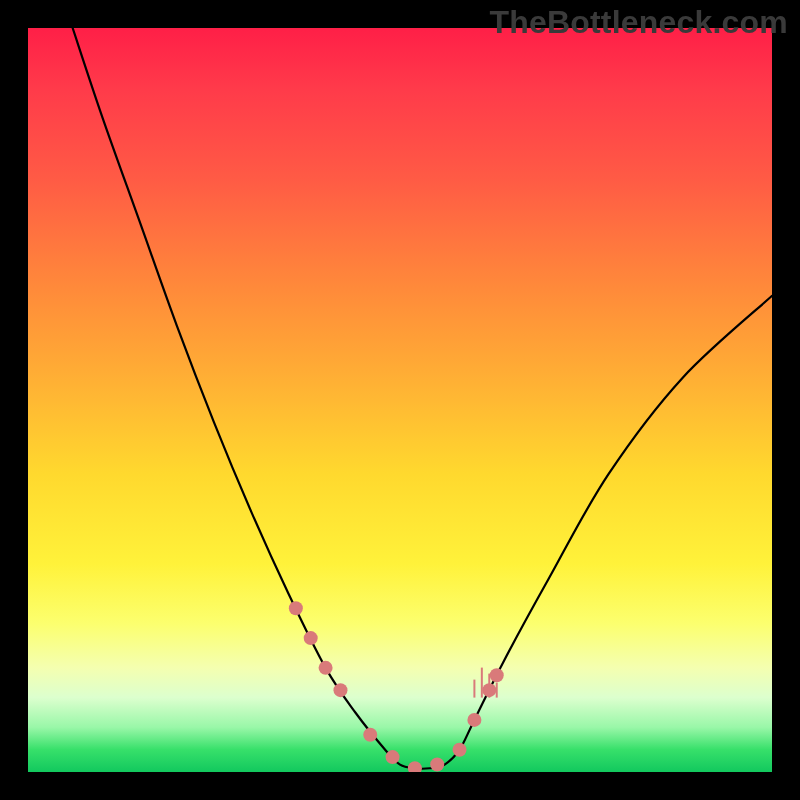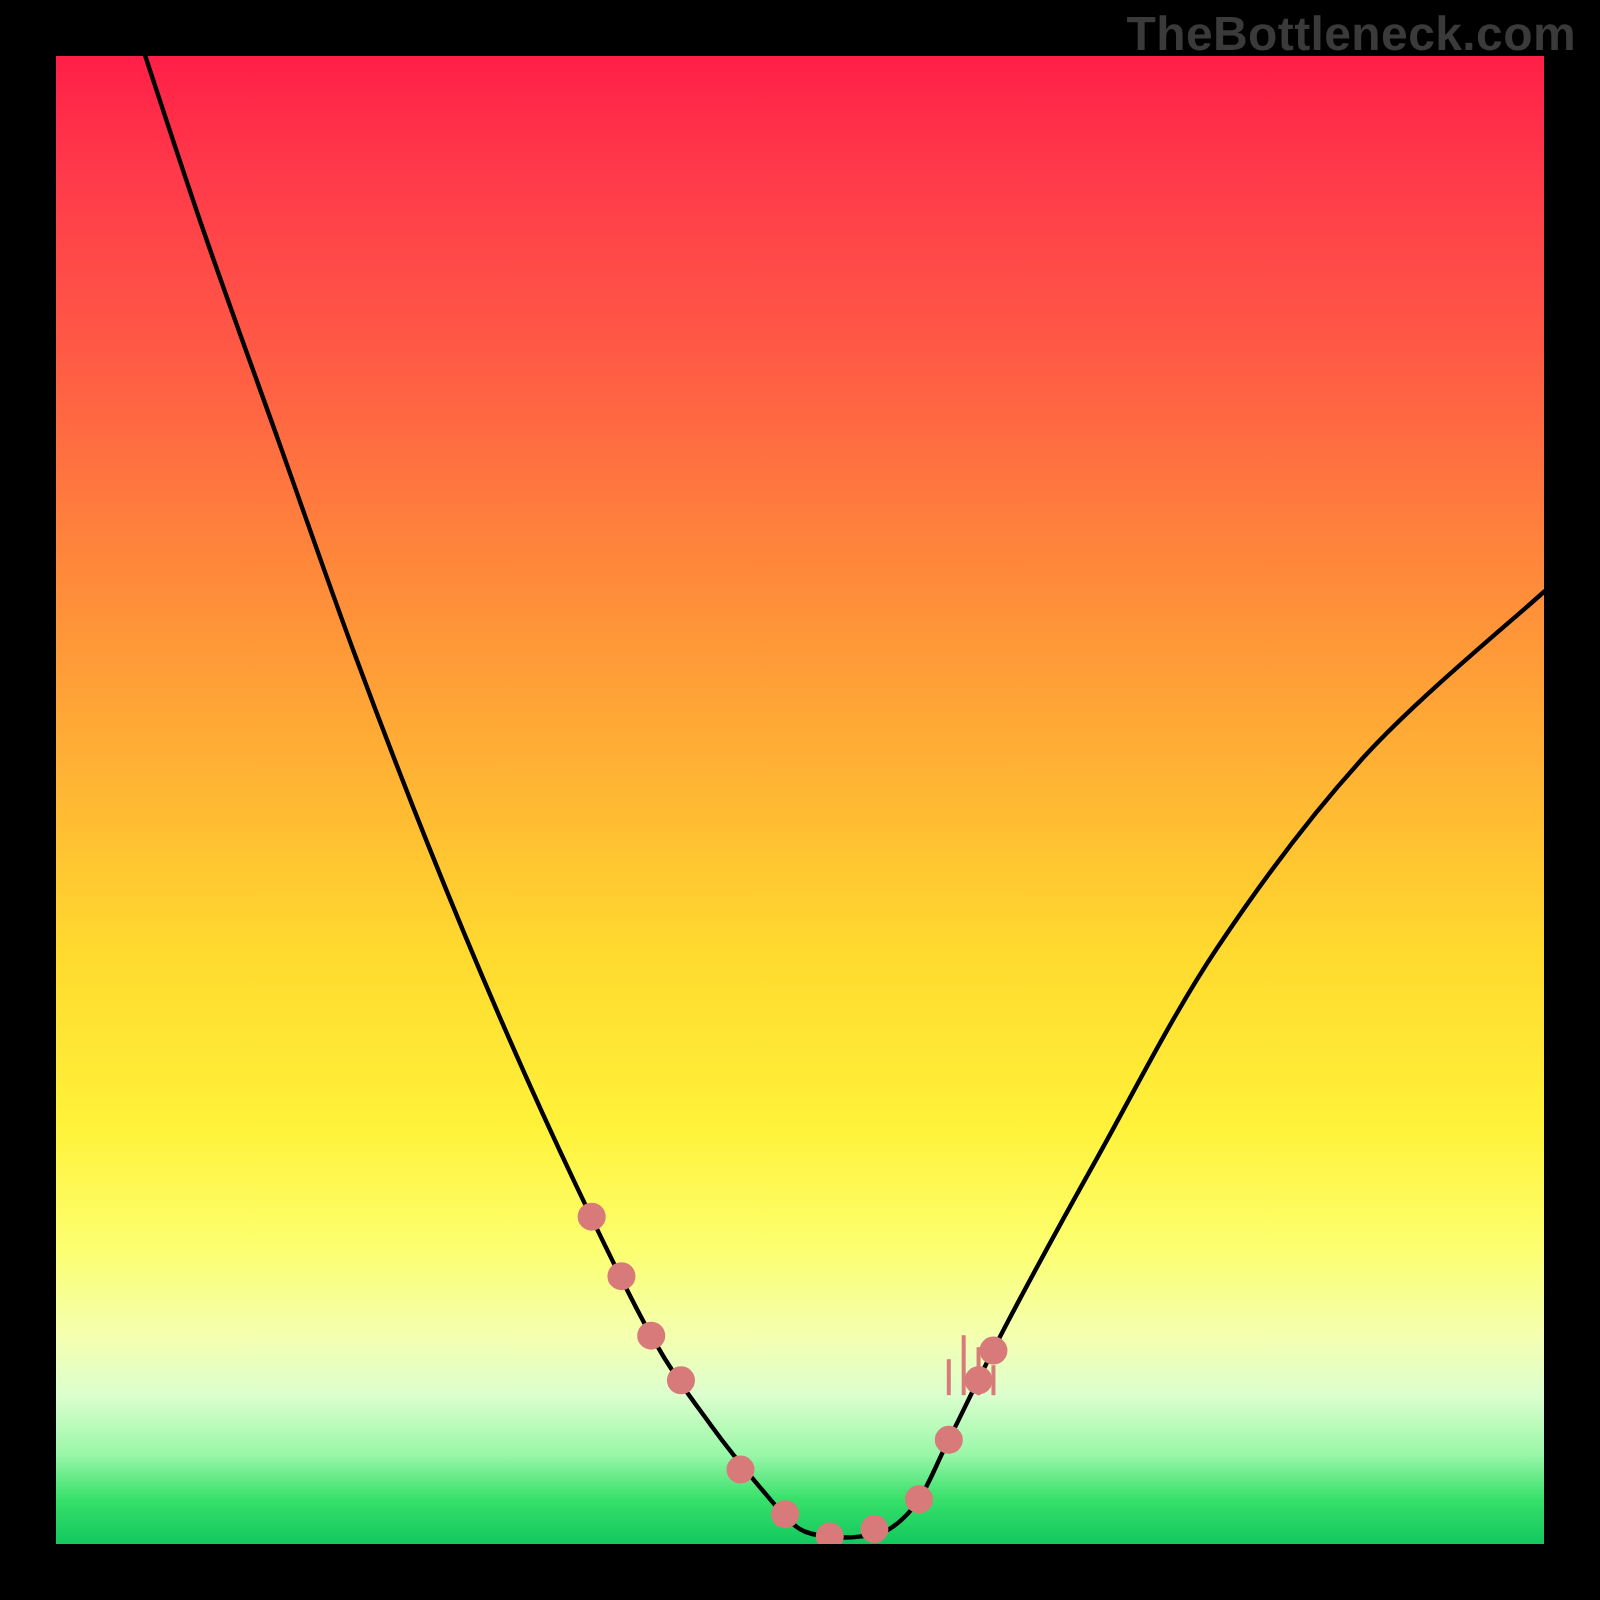--- a/index.html
+++ b/index.html
@@ -38,21 +38,21 @@
       #99f7a8 94%,
       #37e06a 97%,
       #12c85e 100%
     );
   }
   .watermark {
     position: absolute;
     top: 4px;
     right: 12px;
     color: #3a3a3a;
-    font-size: 24px;
+    font-size: 32px;
     font-weight: 600;
     letter-spacing: 0.2px;
   }
   svg.curve {
     position: absolute;
     inset: 0;
     width: 744px;
     height: 744px;
     pointer-events: none;
   }

